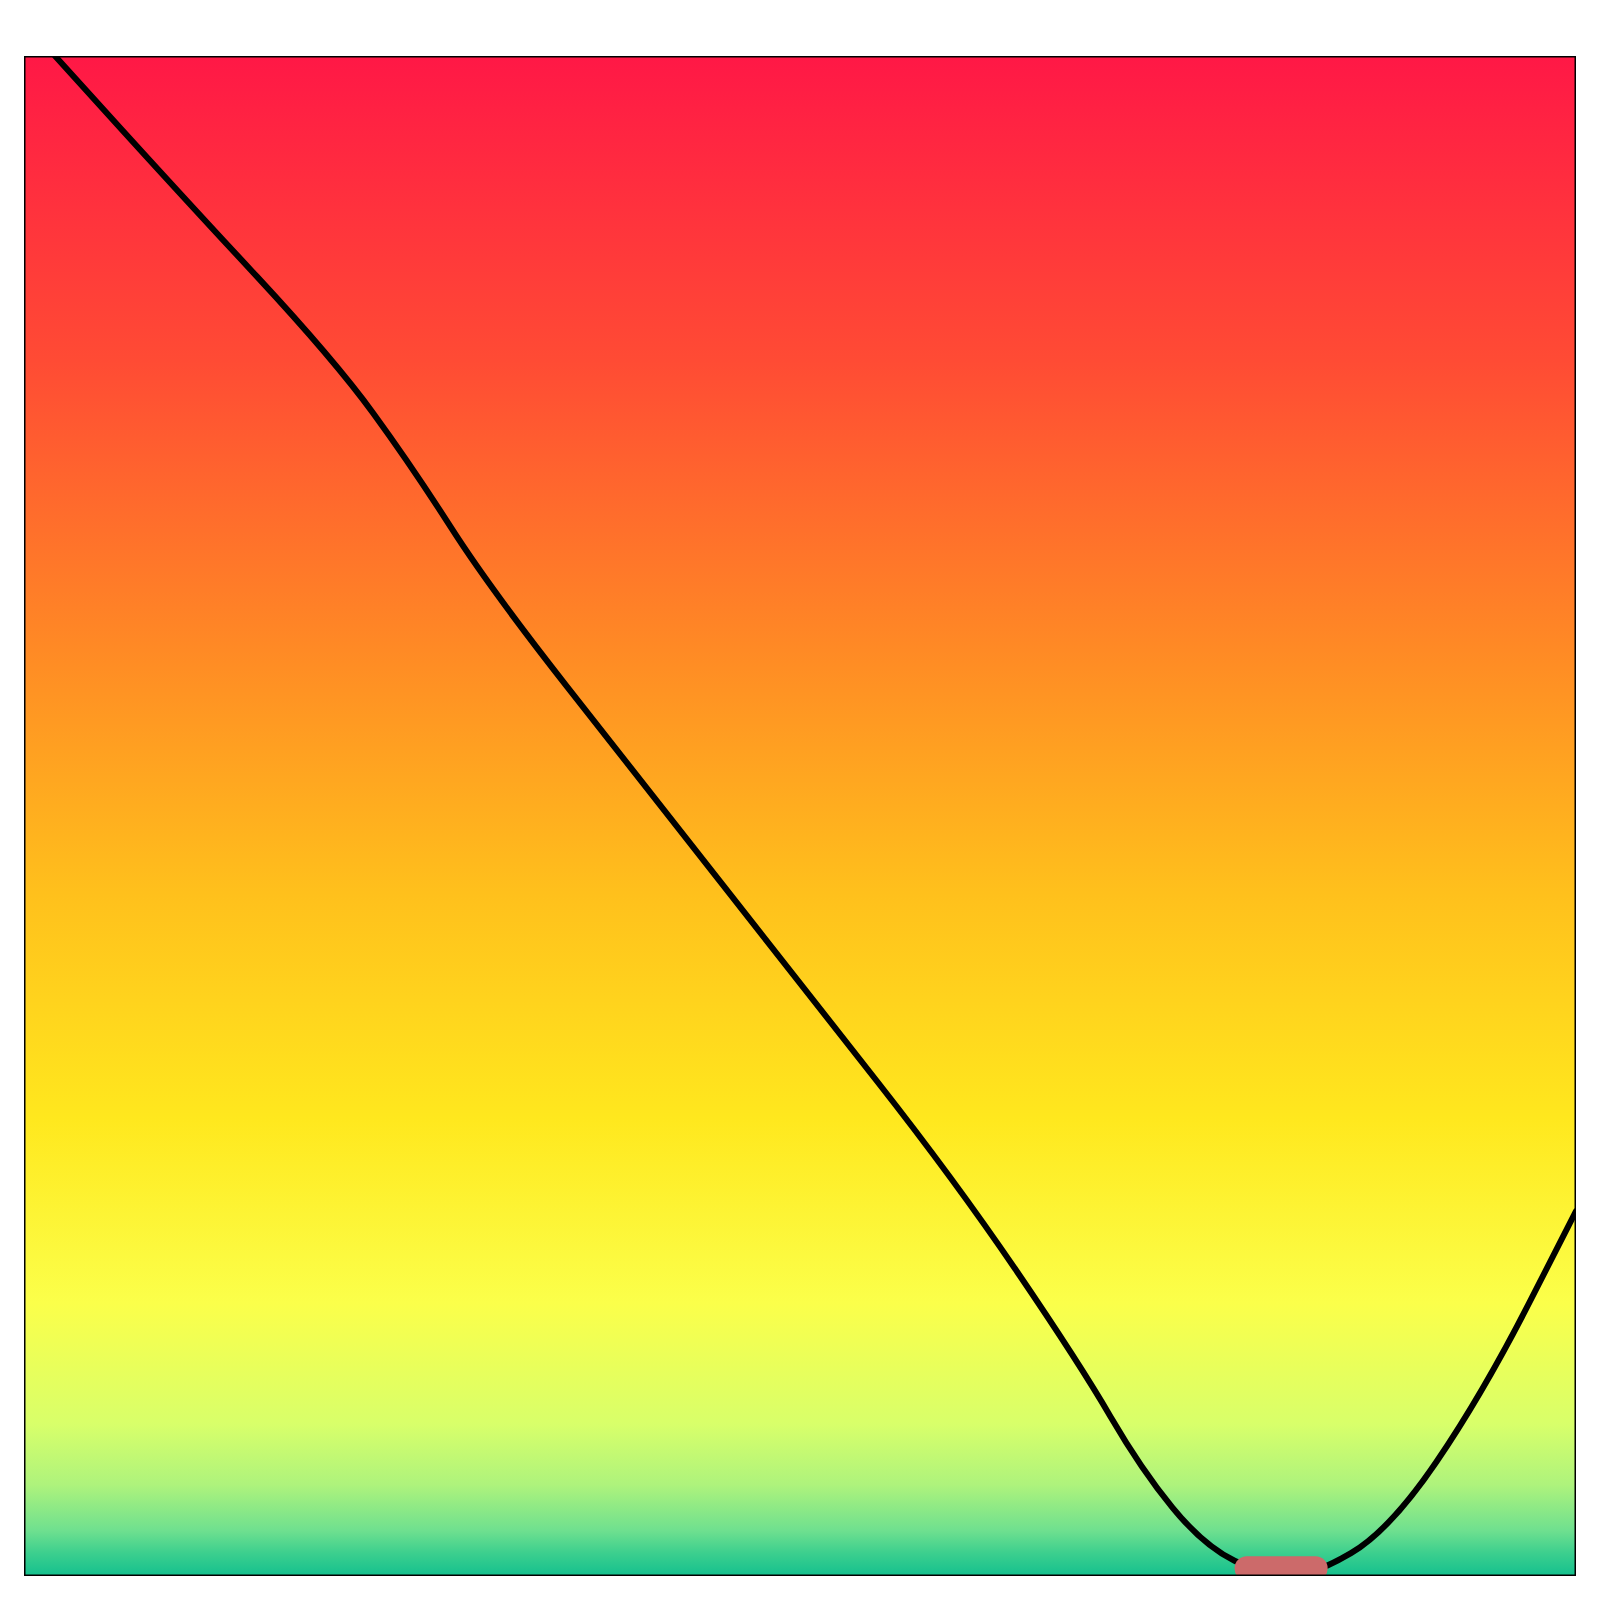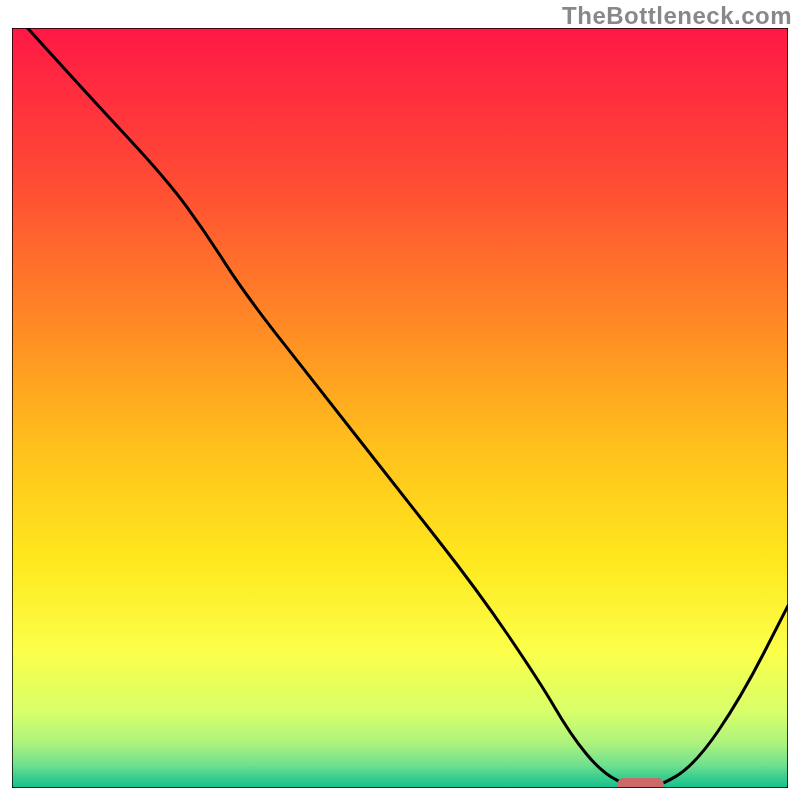--- a/index.html
+++ b/index.html
@@ -34,21 +34,20 @@
     height: 760px;
   }
   svg {
     display: block;
   }
 </style>
 </head>
 <body>
 
 <div class="container">
-  <div class="watermark">TheBottleneck.com</div>
 
   <div class="plot">
     <svg id="chart-svg" viewBox="0 0 776 760" width="776" height="760">
       <defs>
         <linearGradient id="bg-grad" x1="0" y1="0" x2="0" y2="1">
             <stop offset="0.00%" stop-color="#ff1846"></stop>
             <stop offset="20.00%" stop-color="#ff4b34"></stop>
             <stop offset="40.00%" stop-color="#ff8d24"></stop>
             <stop offset="55.00%" stop-color="#ffc01c"></stop>
             <stop offset="70.00%" stop-color="#ffe81e"></stop>

